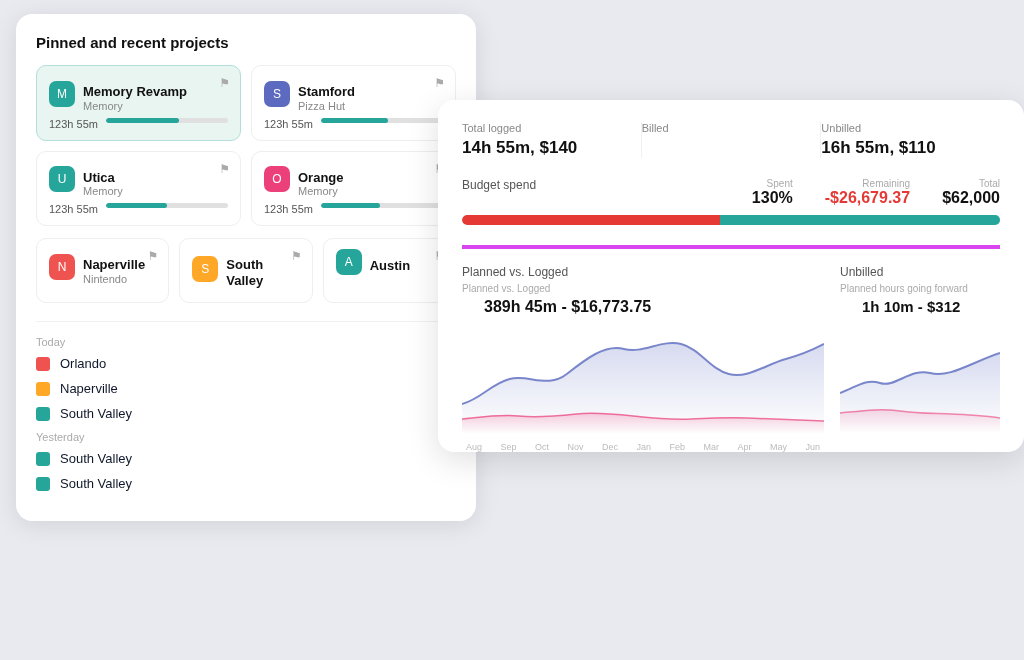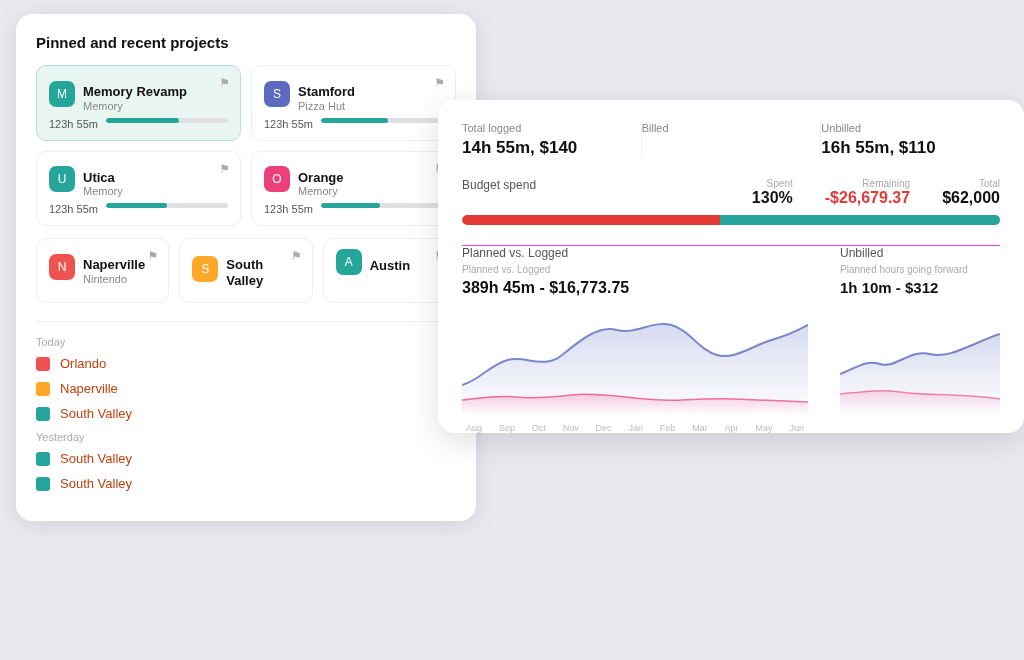--- a/index.html
+++ b/index.html
@@ -161,21 +161,21 @@
 
     .activity-dot {
       width: 14px;
       height: 14px;
       border-radius: 3px;
       flex-shrink: 0;
     }
 
     .activity-label {
       font-size: 13px;
-      color: #c2410c;
+      color: #0f172a;
     }
 
     
     .right-card {
       position: absolute;
       right: 0;
       top: 100px;
       width: 586px;
       padding: 22px 24px 0;
       z-index: 2;
@@ -254,42 +254,44 @@
       width: 48%;
     }
     .budget-bar-green {
       height: 100%;
       background: #26a69a;
       width: 52%;
     }
 
     
     .charts-section {
-      border-top: 1px solid #d946ef;
-      display: flex;
-      gap: 32px;
+      border-top: 4px solid #d946ef;
+      padding-top: 16px;
+      display: flex;
+      gap: 16px;
     }
     .chart-block {
       flex: 1;
     }
     .chart-title {
       font-size: 12px;
       color: #555;
       margin-bottom: 4px;
     }
     .chart-sub-label {
       font-size: 10px;
       color: #aaa;
       margin-bottom: 4px;
     }
     .chart-value {
       font-size: 16px;
       font-weight: 700;
       color: #111;
       margin-bottom: 8px;
+      margin-left: 22px;
     }
 
     .chart-area {
       width: 100%;
       height: 110px;
     }
 
     .chart-x-axis {
       display: flex;
       justify-content: space-between;

